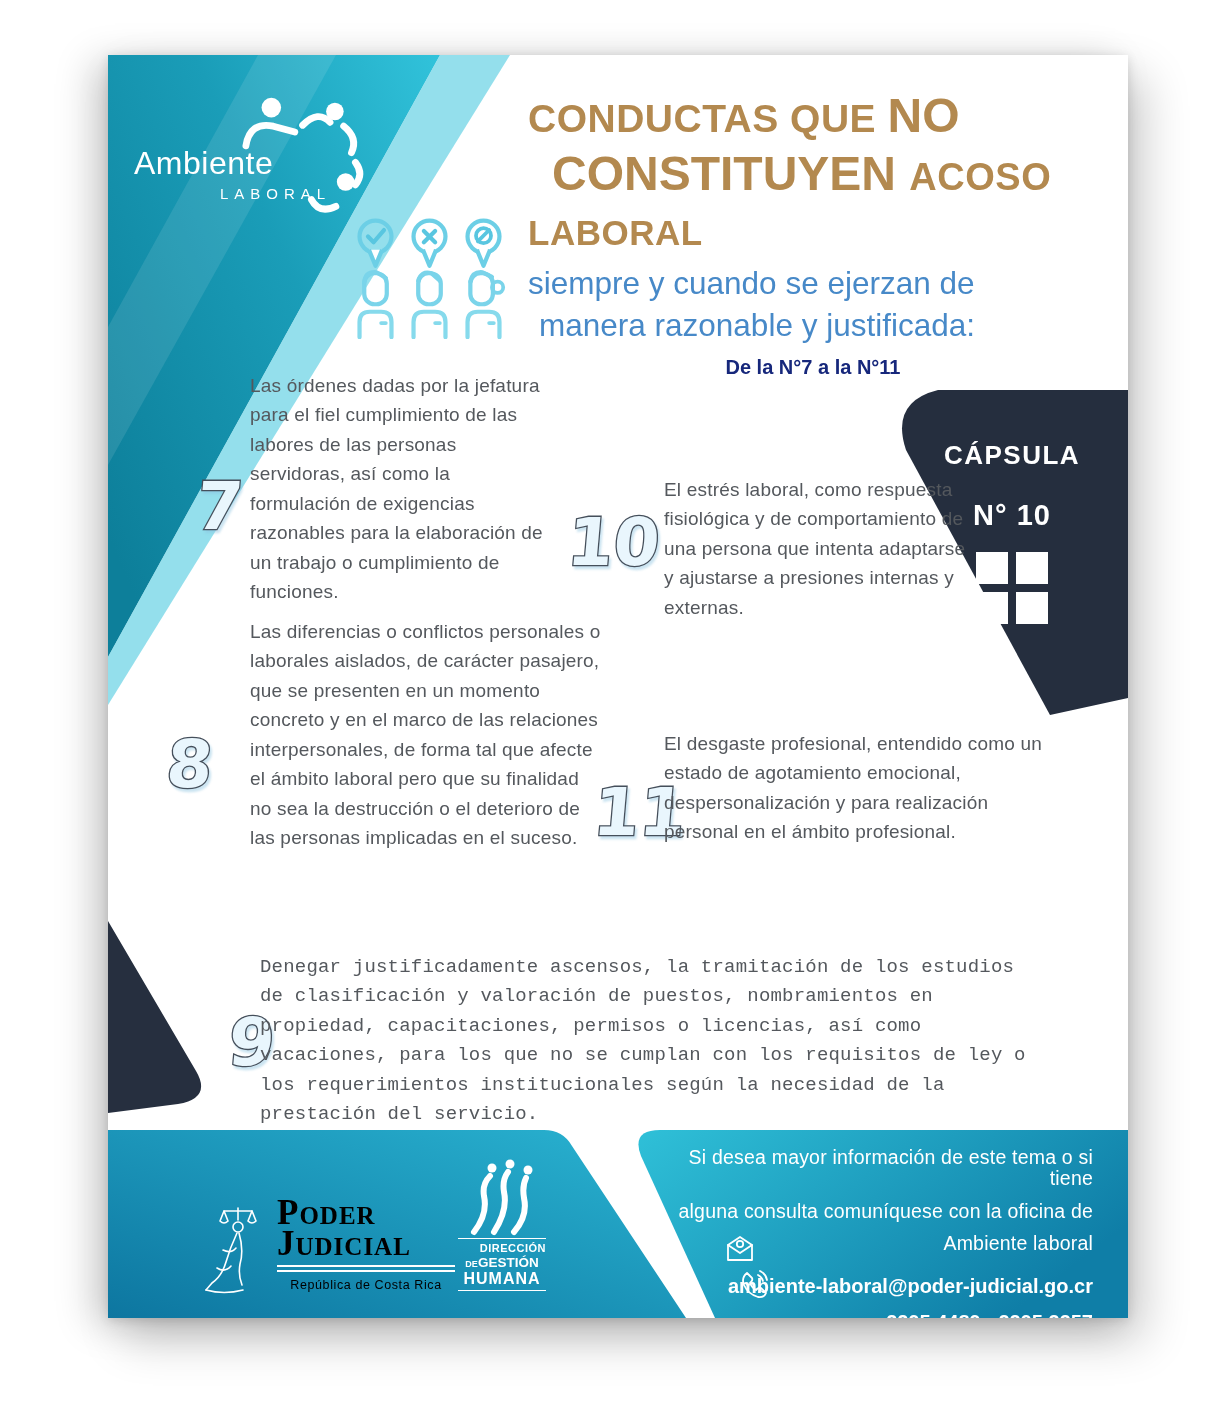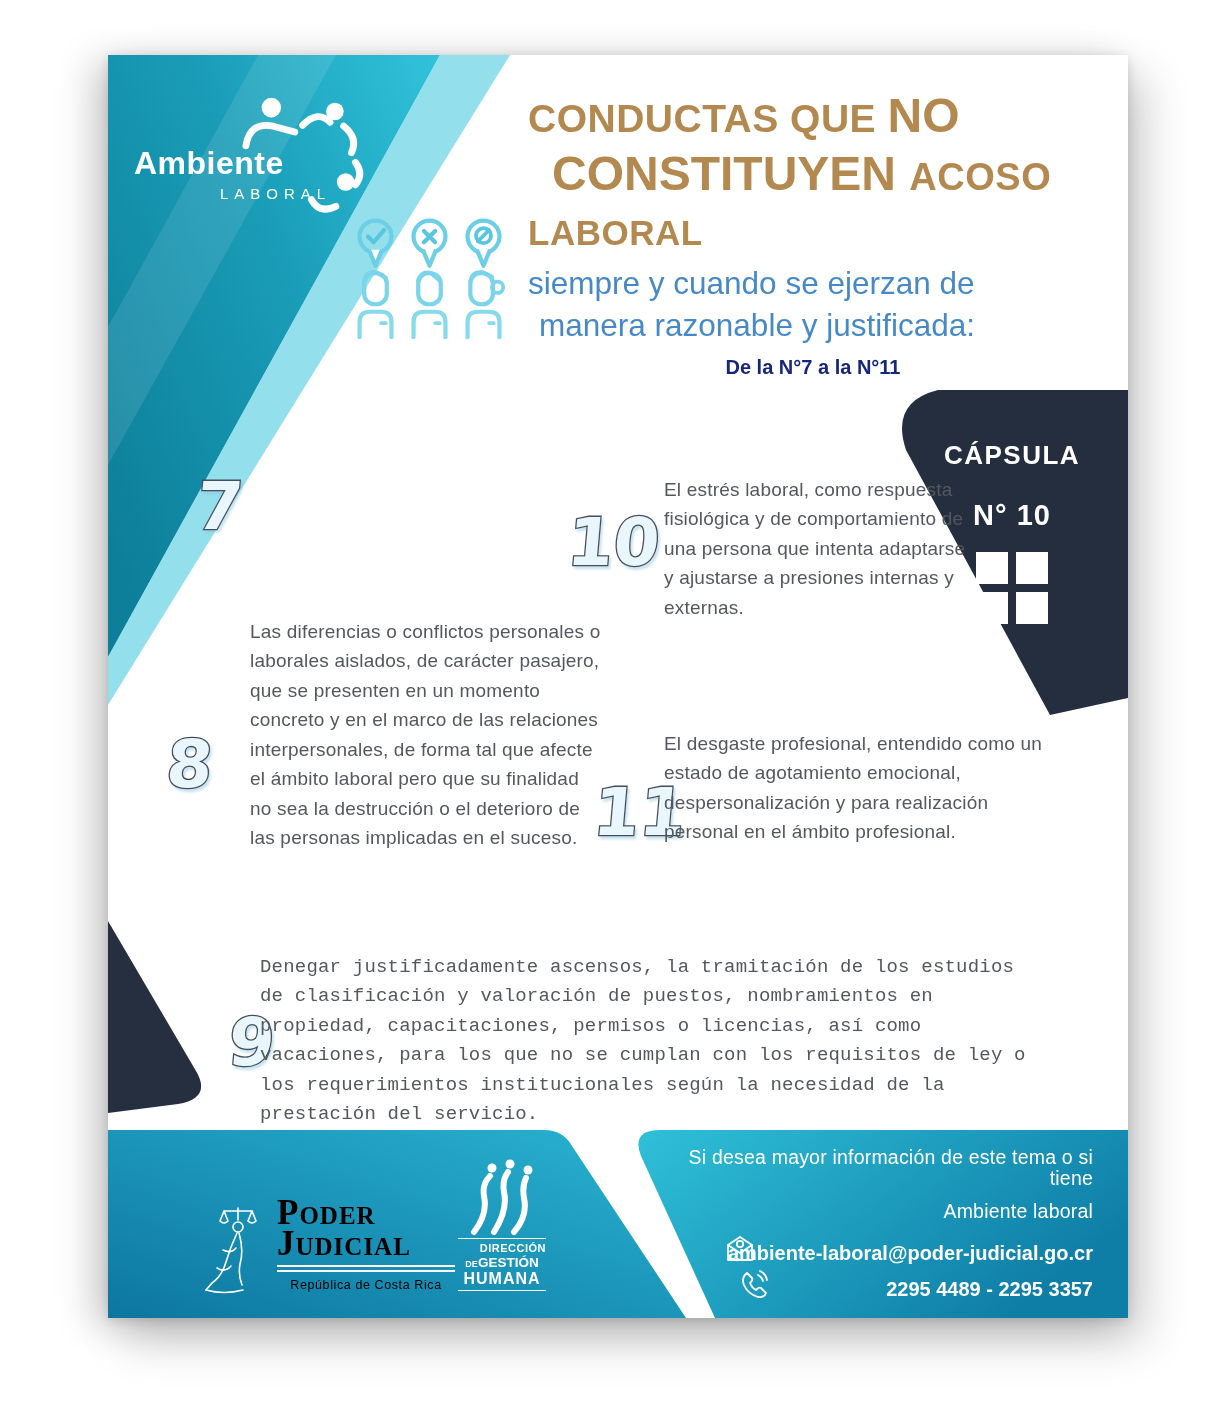--- a/index.html
+++ b/index.html
@@ -6,21 +6,21 @@
   #canvas{position:relative;width:1232px;height:1417px;background:#ffffff;overflow:hidden;
           font-family:"Liberation Sans", sans-serif;}
   .page{position:absolute;left:108px;top:55px;width:1020px;height:1263px;background:#fff;
         box-shadow:-16px 6px 36px rgba(0,0,0,.18), 16px 22px 44px rgba(0,0,0,.20), 0 2px 10px rgba(0,0,0,.12);
         overflow:hidden;}
   .abs{position:absolute;}
   svg{display:block;}
 
   
   .brand{left:16px;top:36px;width:250px;height:140px;color:#fff;}
-  .brand-name{position:absolute;left:10px;top:54px;font-size:32px;font-weight:bold;letter-spacing:.5px;}
+  .brand-name{position:absolute;left:10px;top:54px;font-size:32px;font-weight:normal;letter-spacing:.5px;}
   .brand-sub{position:absolute;left:96px;top:94px;font-size:15px;letter-spacing:6px;}
 
   
   .title{left:420px;top:34px;width:578px;color:#b3894f;}
   .t-line{line-height:1.12;letter-spacing:.5px;font-weight:bold;}
   .t1{font-size:39px;}
   .t1 .big{font-size:48px;font-weight:800;letter-spacing:0;}
   .t2{font-size:48px;margin-top:4px;letter-spacing:0;margin-left:24px;}
   .t2 .small{font-size:38px;letter-spacing:.5px;}
   .t3{font-size:35px;margin-top:12px;}
@@ -159,20 +159,21 @@
         <rect x="0" y="0" width="32" height="32" fill="#fff"></rect>
         <rect x="40" y="0" width="32" height="32" fill="#fff"></rect>
         <rect x="0" y="40" width="32" height="32" fill="#fff"></rect>
         <rect x="40" y="40" width="32" height="32" fill="#fff"></rect>
       </svg>
     </div>
 
     <svg class="numsvg" style="left:66px;top:402px;" width="90" height="92" viewBox="0 0 90 92">
       <text x="50" y="72" transform="skewX(-5)">7</text>
     </svg>
+    <div class="item-text abs" style="left:142px;top:316px;width:302px;">Las órdenes dadas por la jefatura para el fiel cumplimiento de las labores de las personas servidoras, así como la formulación de exigencias razonables para la elaboración de un trabajo o cumplimiento de funciones.</div>
 
     <svg class="numsvg" style="left:36px;top:660px;" width="90" height="92" viewBox="0 0 90 92">
       <text x="50" y="72" transform="skewX(-5)">8</text>
     </svg>
     <div class="item-text abs" style="left:142px;top:562px;width:352px;">Las diferencias o conflictos personales o laborales aislados, de carácter pasajero, que se presenten en un momento concreto y en el marco de las relaciones interpersonales, de forma tal que afecte el ámbito laboral pero que su finalidad no sea la destrucción o el deterioro de las personas implicadas en el suceso.</div>
 
     <svg class="numsvg" style="left:98px;top:938px;" width="90" height="92" viewBox="0 0 90 92">
       <text x="50" y="72" transform="skewX(-5)">9</text>
     </svg>
     <div class="item-text abs center" style="left:152px;top:898px;width:780px;">Denegar justificadamente ascensos, la tramitación de los estudios de clasificación y valoración de puestos, nombramientos en propiedad, capacitaciones, permisos o licencias, así como vacaciones, para los que no se cumplan con los requisitos de ley o los requerimientos institucionales según la necesidad de la prestación del servicio.</div>
@@ -242,20 +243,21 @@
       </svg>
       <div class="gh-text">
         <div class="gh-l1">DIRECCIÓN</div>
         <div class="gh-l2"><span class="de">DE</span><span class="gest">GESTIÓN</span></div>
         <div class="gh-l3">HUMANA</div>
       </div>
     </div>
 
     <div class="abs contact">
       <div class="c-line">Si desea mayor información de este tema o si tiene</div>
+      <div class="c-line">alguna consulta comuníquese con la oficina de</div>
       <div class="c-line">Ambiente laboral</div>
       <svg class="env-ic" width="30" height="27" viewBox="0 0 30 27">
         <g class="ic" stroke="#fff" stroke-width="1.8">
           <path d="M3 10 L15 2 L27 10 V25 H3 Z"></path>
           <path d="M3 10 L15 18 L27 10"></path>
           <circle cx="15" cy="9" r="3.2"></circle>
         </g>
       </svg>
       <div class="c-email">ambiente-laboral@poder-judicial.go.cr</div>
       <svg class="ph-ic" width="30" height="30" viewBox="0 0 30 30">

